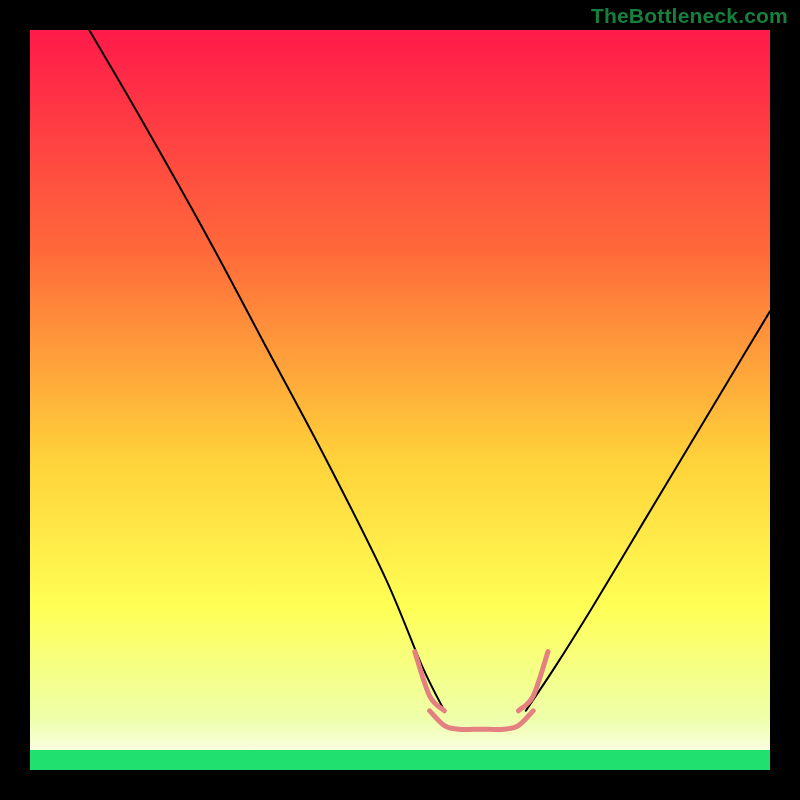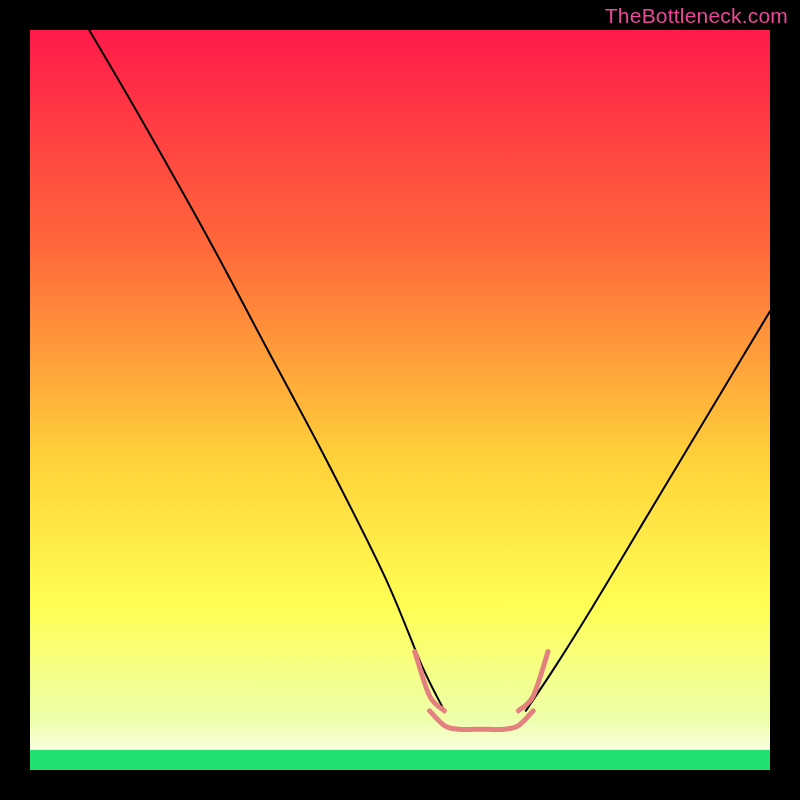--- a/index.html
+++ b/index.html
@@ -8,23 +8,23 @@
     width: 800px;
     height: 800px;
     background: #000;
     font-family: Arial, Helvetica, sans-serif;
     position: relative;
   }
   .watermark {
     position: absolute;
     top: 4px;
     right: 12px;
-    color: #ec4899;
+    color: #15803d;
     font-size: 21px;
-    font-weight: 400;
+    font-weight: 700;
     z-index: 10;
     letter-spacing: 0.2px;
   }
   .plot-area {
     position: absolute;
     left: 30px;
     top: 30px;
     width: 740px;
     height: 740px;
   }

